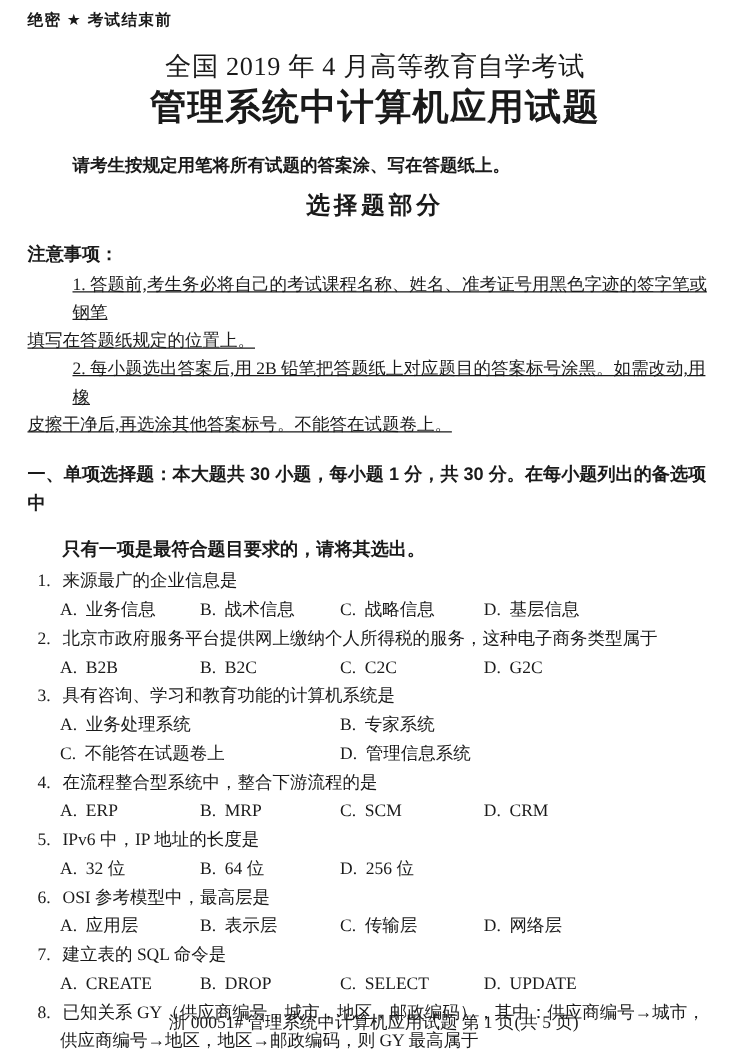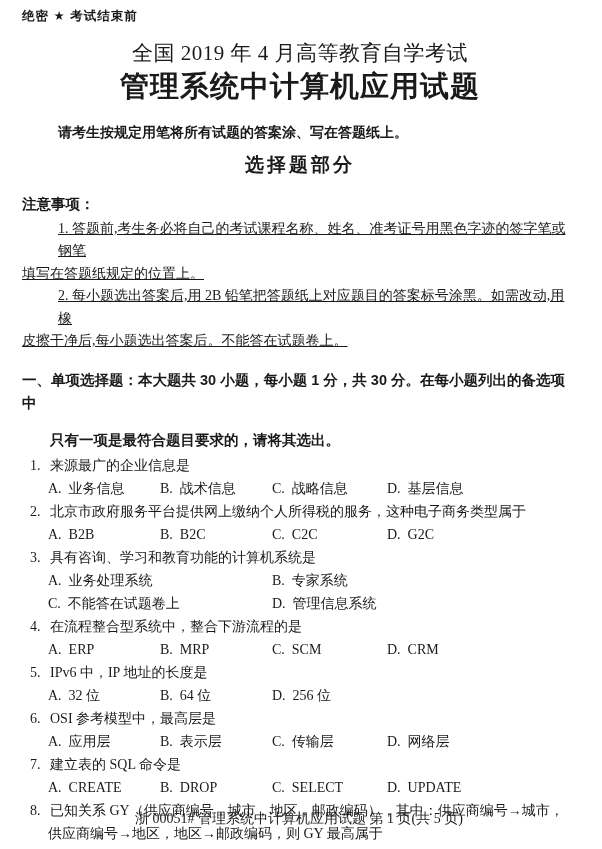--- a/index.html
+++ b/index.html
@@ -117,21 +117,21 @@
   <div class="paper-title">管理系统中计算机应用试题</div>
 
   <div class="instruction">请考生按规定用笔将所有试题的答案涂、写在答题纸上。</div>
 
   <div class="section-title">选择题部分</div>
 
   <div class="notes-title">注意事项：</div>
   <div class="note-line first indent">1. 答题前,考生务必将自己的考试课程名称、姓名、准考证号用黑色字迹的签字笔或钢笔</div>
   <div class="note-line">填写在答题纸规定的位置上。</div>
   <div class="note-line indent">2. 每小题选出答案后,用 2B 铅笔把答题纸上对应题目的答案标号涂黑。如需改动,用橡</div>
-  <div class="note-line">皮擦干净后,每小题选出答案后。不能答在试题卷上。</div>
+  <div class="note-line">皮擦干净后,再选涂其他答案标号。不能答在试题卷上。</div>
 
   <div class="sec-heading-line first">一、单项选择题：本大题共 30 小题，每小题 1 分，共 30 分。在每小题列出的备选项中</div>
   <div class="sec-heading-line cont">只有一项是最符合题目要求的，请将其选出。</div>
 
   <div class="questions">
 
     <div class="question">
       <div class="stem-line"><span class="qnum">1.</span><span>来源最广的企业信息是</span></div>
       <div class="opts four">
         <span class="opt">A.  业务信息</span>

